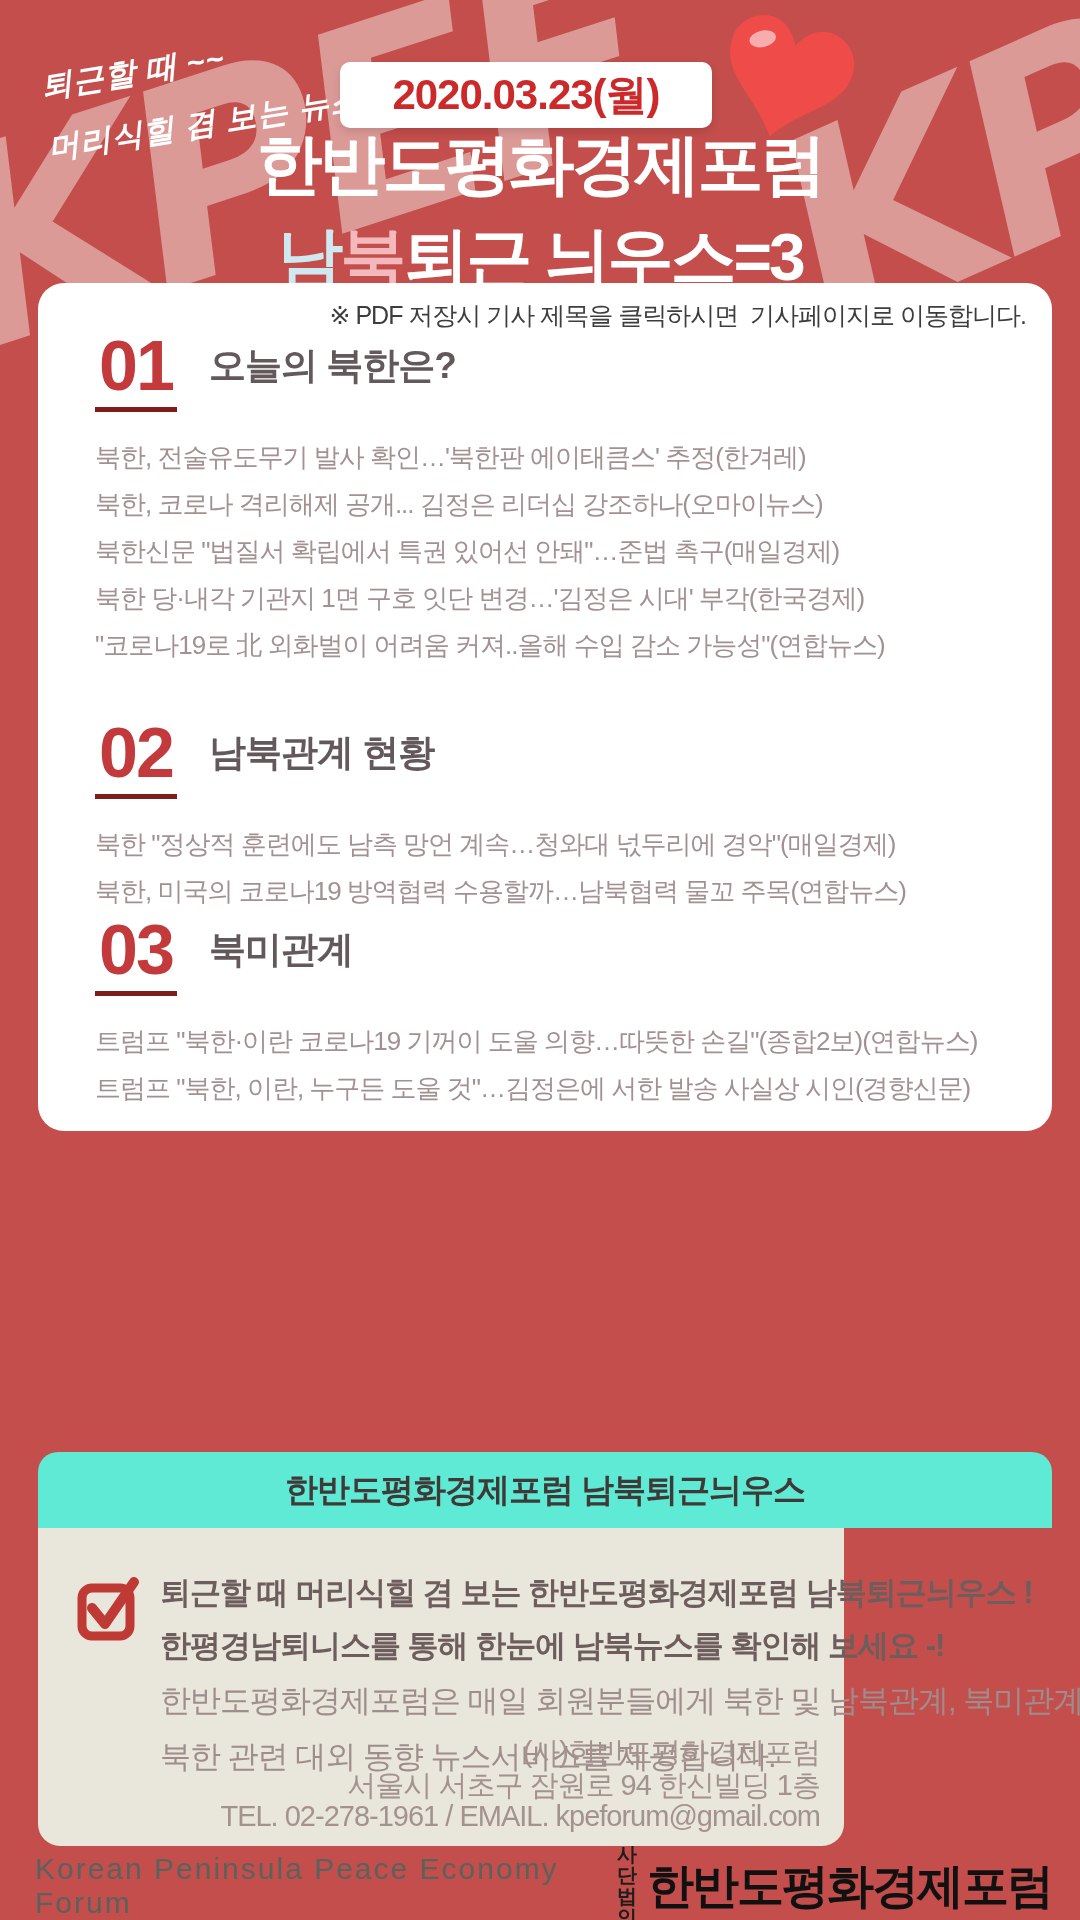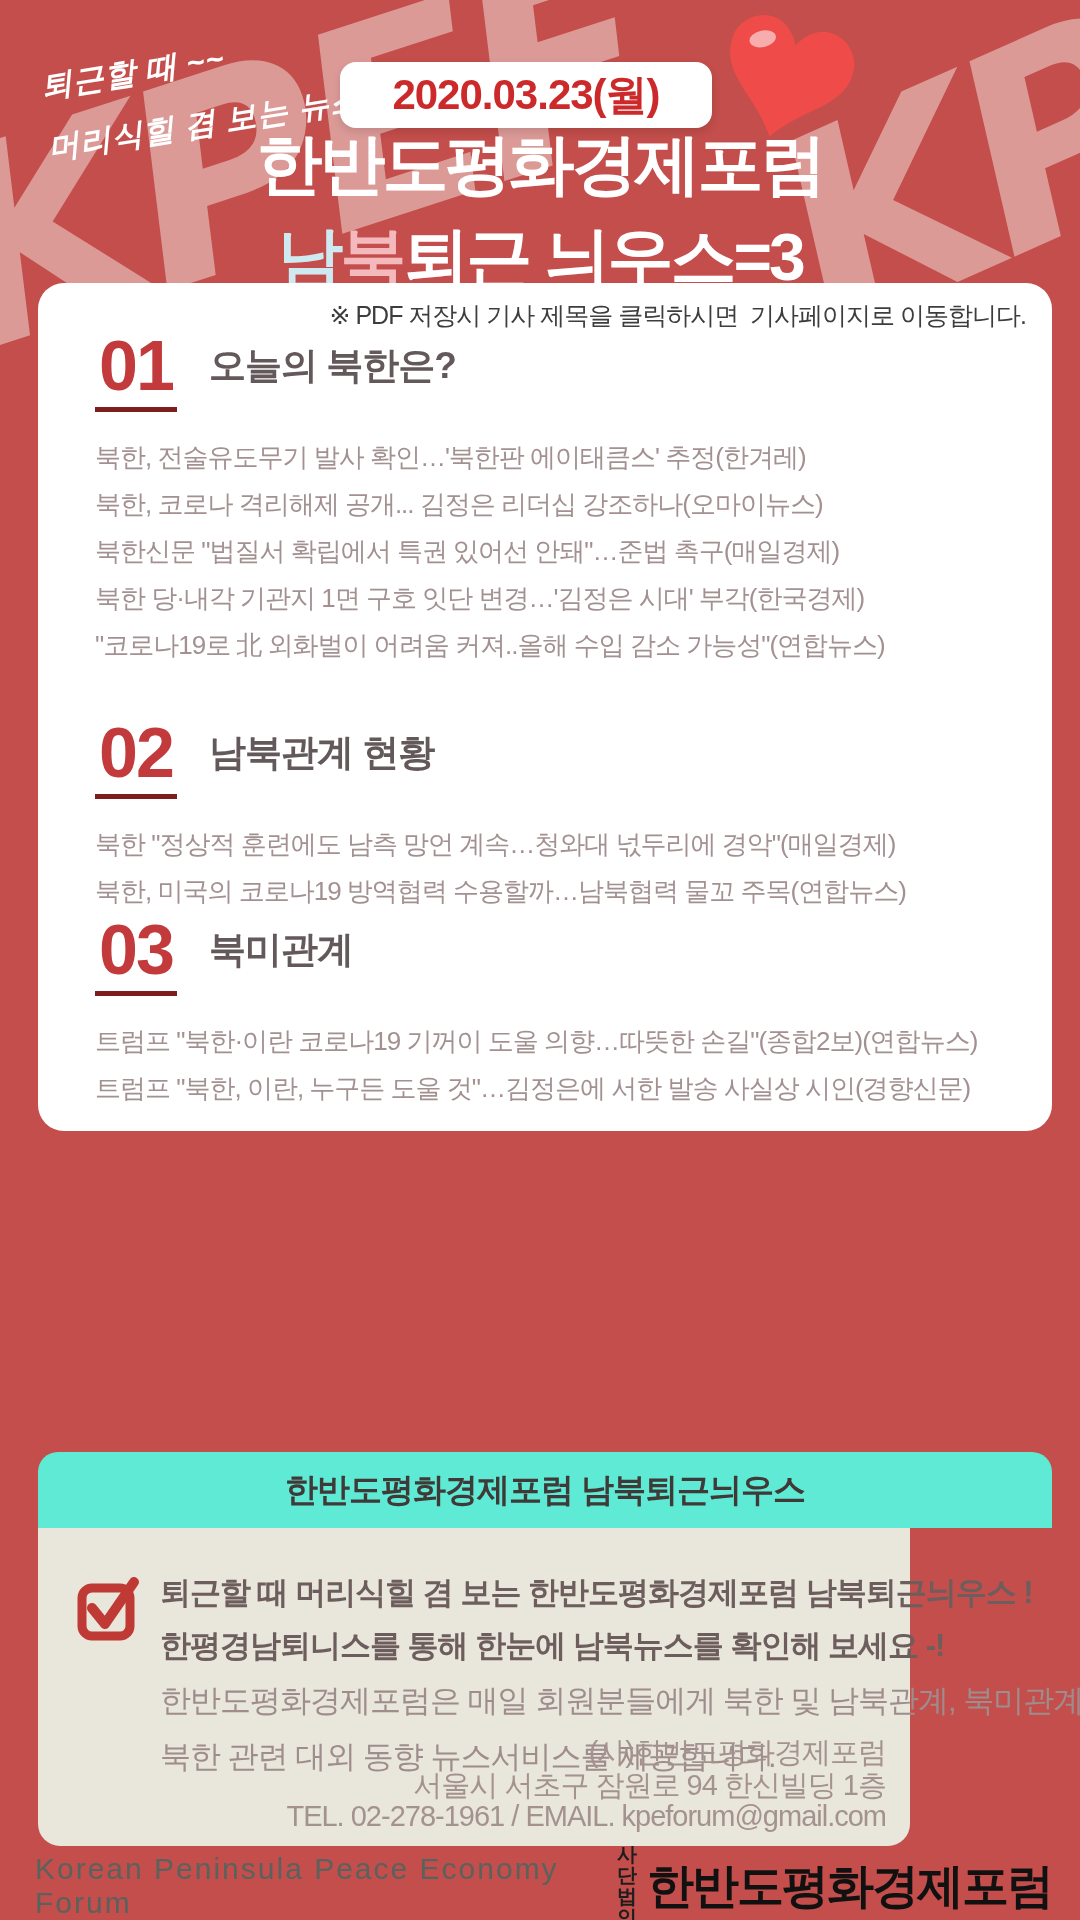--- a/index.html
+++ b/index.html
@@ -17,21 +17,21 @@
   .wm-left{left:-70px;top:18px;transform:rotate(-18deg);}
   .wm-right{left:762px;top:-28px;transform:rotate(-24deg);}
   .scribble{
     position:absolute;z-index:1;color:#ffffff;font-style:italic;font-weight:600;
     font-size:31px;transform:rotate(-9deg);letter-spacing:1px;white-space:nowrap;
   }
   .scribble-1{left:40px;top:52px;}
   .scribble-2{left:46px;top:100px;}
   .date-badge{
     position:absolute;z-index:1;left:340px;top:62px;width:372px;height:66px;
-    background:#ffffff;border-radius:16px;display:flex;align-items:center;justify-content:center;
+    background:#ffffff;border-radius:10px;display:flex;align-items:center;justify-content:center;
     box-shadow:0 4px 8px rgba(0,0,0,.12);
   }
   .date-badge span{color:#cc2a2a;font-weight:800;font-size:42px;letter-spacing:-1px;}
   .heart{position:absolute;z-index:1;left:722px;top:22px;transform:rotate(16deg);}
   .title-1{
     position:absolute;z-index:1;left:0;top:120px;width:1080px;text-align:center;
     color:#ffffff;font-weight:900;font-size:66px;letter-spacing:-3px;white-space:nowrap;
   }
   .title-2{
     position:absolute;z-index:1;left:0;top:194px;width:1080px;text-align:center;
@@ -61,21 +61,21 @@
     font-size:26px;line-height:47px;color:#a39192;letter-spacing:-1px;white-space:nowrap;
   }
   
   .bar{
     position:absolute;z-index:2;left:38px;top:1452px;width:1014px;height:76px;
     background:#5eead4;border-radius:20px 20px 0 0;
     display:flex;align-items:center;justify-content:center;
   }
   .bar span{color:#3f3937;font-weight:800;font-size:33px;letter-spacing:-1px;}
   .beige{
-    position:absolute;z-index:2;left:38px;top:1528px;width:872px;height:318px;
+    position:absolute;z-index:2;left:38px;top:1528px;width:806px;height:318px;
     background:#e9e6db;border-radius:0 0 22px 22px;
   }
   .check-icon{position:absolute;left:38px;top:46px;}
   .b-bold{position:absolute;left:122px;color:#6d5e5d;font-weight:800;font-size:31px;letter-spacing:-1px;white-space:nowrap;}
   .b1{top:44px;} .b2{top:97px;}
   .b-desc{position:absolute;left:122px;color:#9e8d8c;font-size:31px;letter-spacing:-1px;white-space:nowrap;}
   .d1{top:152px;} .d2{top:208px;}
   .b-right{position:absolute;right:24px;color:#a4928f;font-size:29px;letter-spacing:-1px;white-space:nowrap;text-align:right;}
   .r1{top:205px;} .r2{top:238px;} .r3{top:272px;}
   

